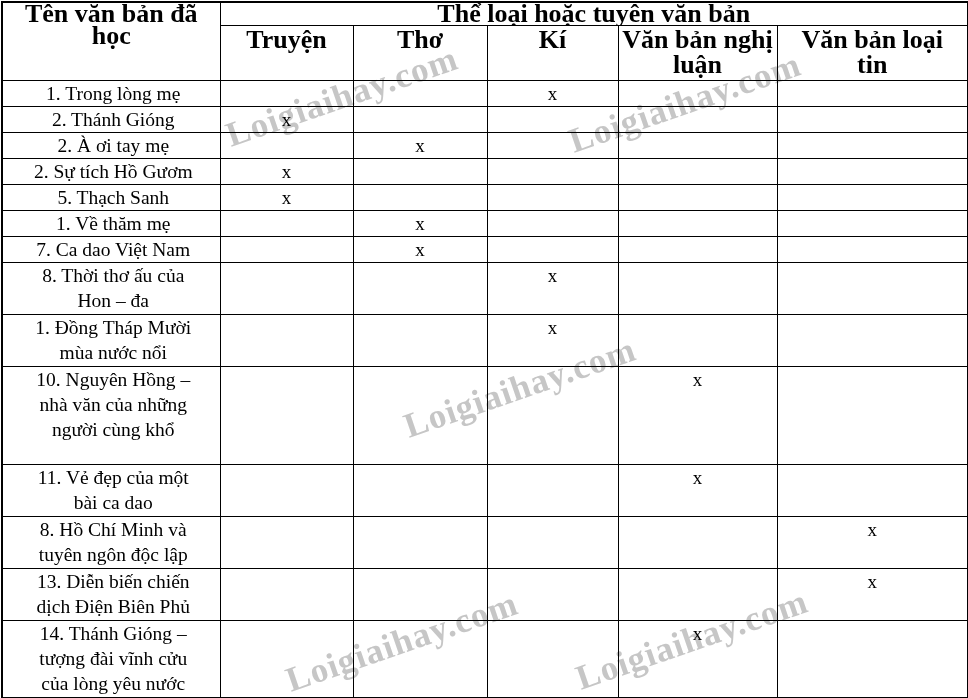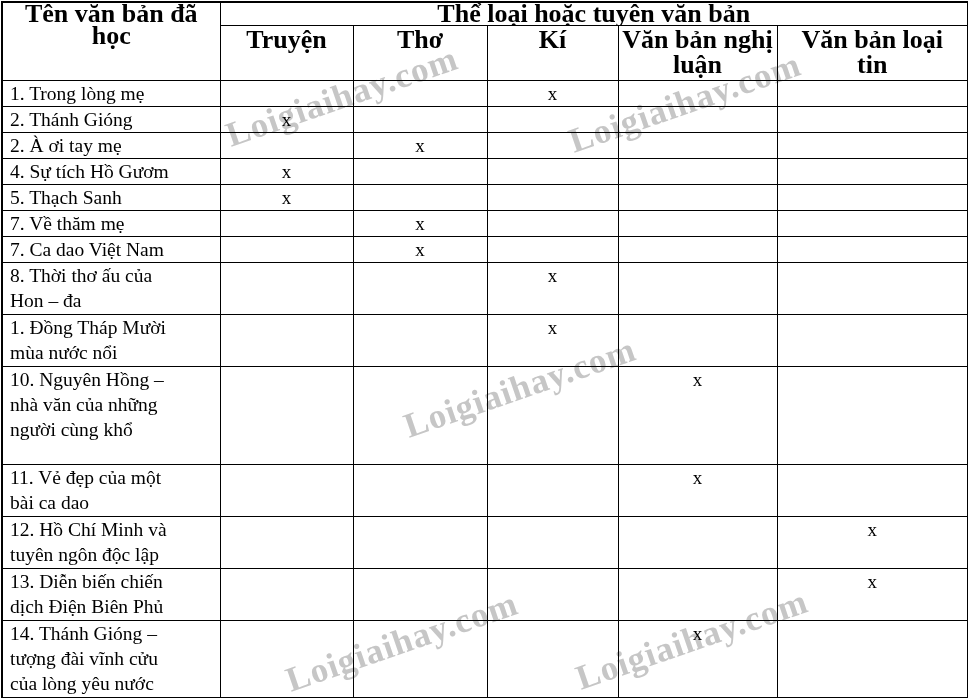--- a/index.html
+++ b/index.html
@@ -52,21 +52,21 @@
     text-align: center;
     font-size: 26px;
     line-height: 22px;
     padding: 0;
     white-space: pre-line;
   }
   tr.header-top { height: 22px; }
   tr.header-sub { height: 55px; }
   tr.header-sub th { line-height: 25px; padding-top: 1px; }
   .doc-table td.title {
-    text-align: left;
+    text-align: center;
     font-size: 19.5px;
     line-height: 25px;
     padding: 0 3px 0 7px;
     white-space: pre-line;
   }
   .doc-table td.mark {
     text-align: center;
     font-size: 19px;
     line-height: 25px;
     padding: 0;
@@ -126,37 +126,37 @@
       </tr>
       <tr style="height: 26px;">
         <td class="title">2. À ơi tay mẹ</td>
         <td class="mark"></td>
         <td class="mark">x</td>
         <td class="mark"></td>
         <td class="mark"></td>
         <td class="mark"></td>
       </tr>
       <tr style="height: 26px;">
-        <td class="title">4. Sự tích Hồ Gươm</td>
+        <td class="title">2. Sự tích Hồ Gươm</td>
         <td class="mark">x</td>
         <td class="mark"></td>
         <td class="mark"></td>
         <td class="mark"></td>
         <td class="mark"></td>
       </tr>
       <tr style="height: 26px;">
         <td class="title">5. Thạch Sanh</td>
         <td class="mark">x</td>
         <td class="mark"></td>
         <td class="mark"></td>
         <td class="mark"></td>
         <td class="mark"></td>
       </tr>
       <tr style="height: 26px;">
-        <td class="title">7. Về thăm mẹ</td>
+        <td class="title">1. Về thăm mẹ</td>
         <td class="mark"></td>
         <td class="mark">x</td>
         <td class="mark"></td>
         <td class="mark"></td>
         <td class="mark"></td>
       </tr>
       <tr style="height: 26px; padding-left: 46px;">
         <td class="title">7. Ca dao Việt Nam</td>
         <td class="mark"></td>
         <td class="mark">x</td>
@@ -195,21 +195,21 @@
       <tr style="height: 52px;">
         <td class="title">11. Vẻ đẹp của một
 bài ca dao</td>
         <td class="mark"></td>
         <td class="mark"></td>
         <td class="mark"></td>
         <td class="mark">x</td>
         <td class="mark"></td>
       </tr>
       <tr style="height: 52px;">
-        <td class="title">12. Hồ Chí Minh và
+        <td class="title">8. Hồ Chí Minh và
 tuyên ngôn độc lập</td>
         <td class="mark"></td>
         <td class="mark"></td>
         <td class="mark"></td>
         <td class="mark"></td>
         <td class="mark">x</td>
       </tr>
       <tr style="height: 52px;">
         <td class="title">13. Diễn biến chiến
 dịch Điện Biên Phủ</td>

